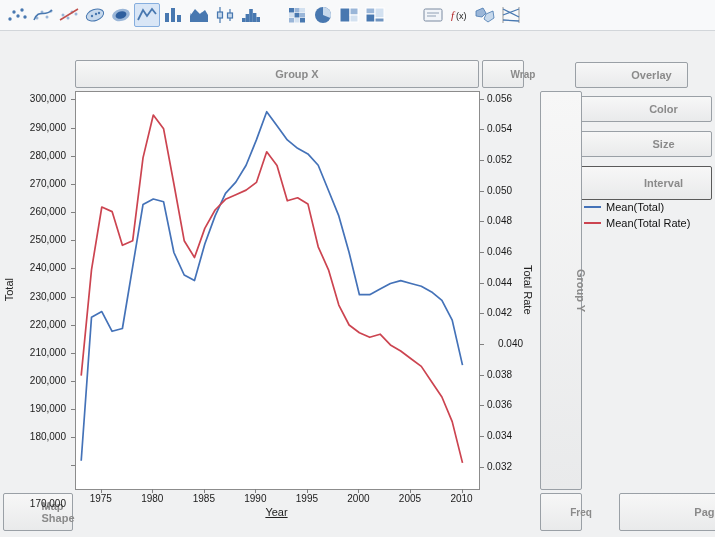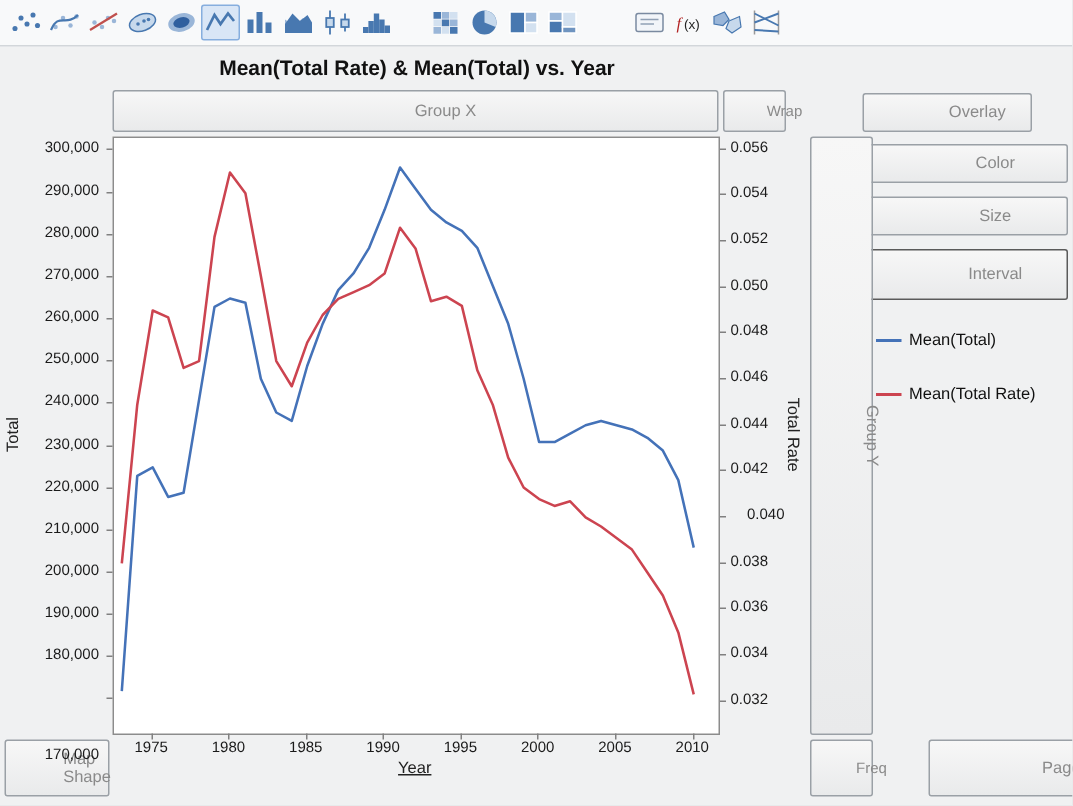--- a/index.html
+++ b/index.html
@@ -14,21 +14,21 @@
   .tbtn svg{width:24px;height:20px;display:block;}
   .tbtn.selected{background:#d9e6f6;border-color:#86aede;}
   .tb-gap1{width:20px;} .tb-gap2{width:32px;}
 
   
   .chart-title{position:absolute;left:0;top:37px;width:556px;text-align:center;
                font-size:14px;font-weight:bold;color:#111;}
 
   
   .zone{position:absolute;background:linear-gradient(#f7f7f7,#e9eaeb);border:1px solid #9aa0a6;
-        border-radius:2px;color:#8a8a8a;font-weight:normal;font-size:11px;
+        border-radius:2px;color:#8a8a8a;font-weight:bold;font-size:11px;
         display:flex;align-items:center;justify-content:center;box-sizing:border-box;padding-left:40px;}
   .zone-group-x{left:75px;top:60px;width:404px;height:28px;}
   .zone-wrap{left:482px;top:60px;width:33px;height:28px;font-size:10px;}
   .zone-overlay{left:575px;top:62px;width:113px;height:26px;}
   .zone-color{left:575px;top:96px;width:137px;height:26px;}
   .zone-size{left:575px;top:131px;width:137px;height:26px;}
   .zone-interval{left:575px;top:166px;width:137px;height:34px;border-color:#5a5a5a;}
   .zone-group-y{left:540px;top:91px;width:28px;height:399px;}
   .zone-freq{left:540px;top:493px;width:28px;height:38px;font-size:10px;}
   .zone-page{left:575px;top:493px;width:137px;height:38px;margin-left:44px;}
@@ -56,21 +56,21 @@
   
   .axis-label-left{position:absolute;left:1px;top:91px;width:16px;height:397px;
                    display:flex;align-items:center;justify-content:center;font-size:11px;color:#222;}
   .axis-label-right{position:absolute;left:520px;top:91px;width:16px;height:397px;
                     display:flex;align-items:center;justify-content:center;font-size:11px;color:#222;}
   .axis-label-x{position:absolute;left:75px;top:506px;width:403px;text-align:center;
                 font-size:11px;color:#222;text-decoration:underline;}
 
   
   .legend{position:absolute;left:584px;top:199px;}
-  .legend-item{display:flex;align-items:center;height:16px;font-size:11px;color:#111;margin-top:20px;}
+  .legend-item{display:flex;align-items:center;height:16px;font-size:11px;color:#111;}
   .swatch{width:17px;height:2px;margin-right:5px;background:#888;}
 </style>
 </head>
 <body>
 
 <div class="window">
 
   <div class="toolbar">
     <div class="tbtn">
       <svg viewBox="0 0 24 20">
@@ -229,21 +229,20 @@
           </g>
           <g stroke="#4878b0" stroke-width="1.3">
             <line x1="4" y1="4" x2="20" y2="12"></line>
             <line x1="4" y1="10" x2="20" y2="4"></line>
             <line x1="4" y1="15" x2="20" y2="16"></line>
           </g>
         </svg>
     </div>
   </div>
 
-  <div class="chart-title">Mean(Total Rate) &amp; Mean(Total) vs. Year</div>
 
   <div class="zone zone-group-x">Group X</div>
   <div class="zone zone-wrap">Wrap</div>
   <div class="zone zone-overlay">Overlay</div>
   <div class="zone zone-color">Color</div>
   <div class="zone zone-size">Size</div>
   <div class="zone zone-interval">Interval</div>
   <div class="zone zone-group-y">
     <span class="vtext-down">Group Y</span>
   </div>

